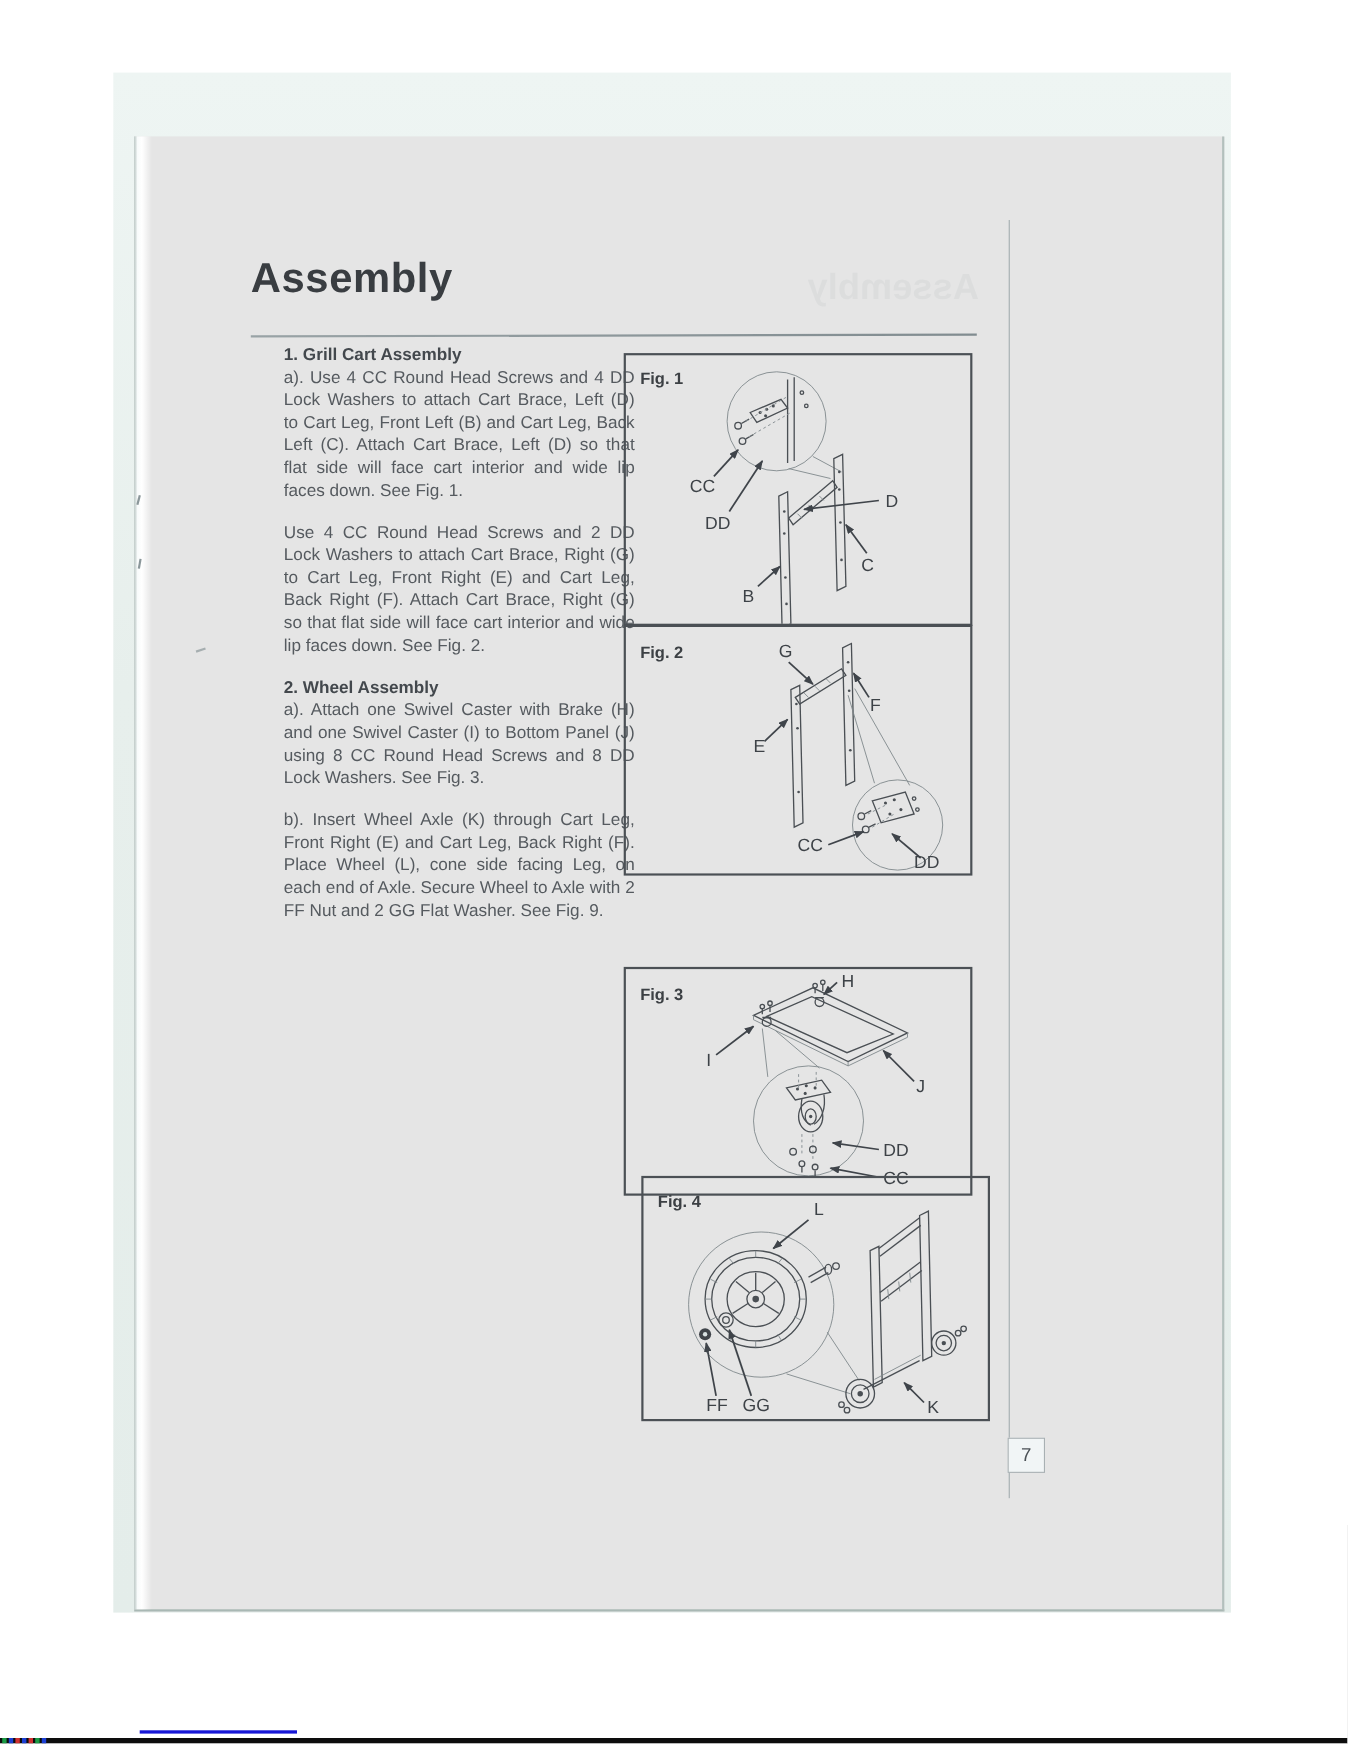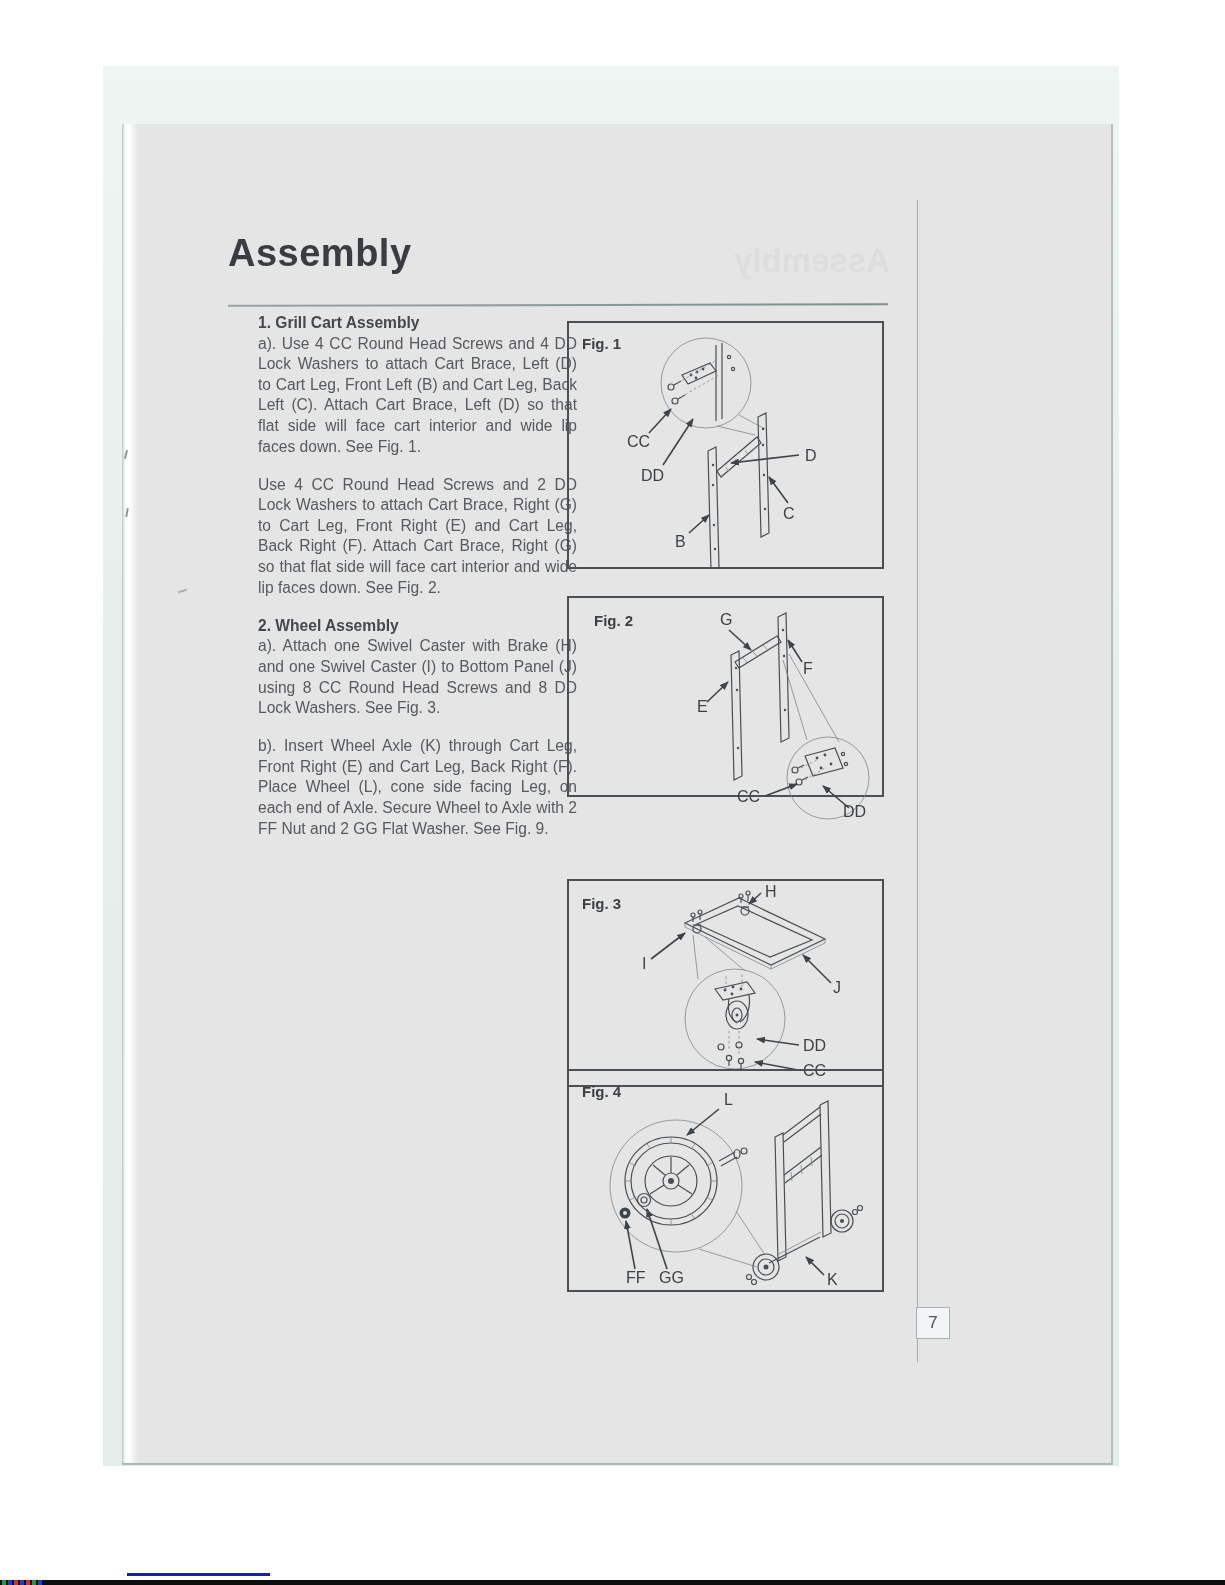--- a/index.html
+++ b/index.html
@@ -41,23 +41,23 @@
   }
   .text-col p{margin:0 0 17.5px 0;}
   .sec-heading{font-weight:700;color:#43484d;margin:0;}
   .sec-heading.second{margin-top:2px;}
   .figbox{
     position:absolute;left:445px;width:317px;border:2px solid #4b5055;
     box-sizing:border-box;background:transparent;text-align:right;
   }
   .figbox svg{display:block;}
   .fig1{top:197px;height:248px;}
-  .fig2{top:472px;height:201px;padding-left:12px;}
+  .fig2{top:444px;height:228px;}
   .fig3{top:755px;height:208px;}
-  .fig4{top:945px;height:223px;}
+  .fig4{top:945px;height:223px;margin-left:16px;}
   .vline{
     position:absolute;left:795px;top:76px;width:1px;height:1162px;background:#a4adb0;
   }
   .pagenum-box{
     position:absolute;left:794px;top:1183px;width:32px;height:30px;
     border:1px solid #a8b0b3;background:#f1f5f6;
     display:flex;align-items:center;justify-content:center;
     font-size:17px;color:#4b5156;
   }
   .artifact{position:absolute;background:#8b979a;}

